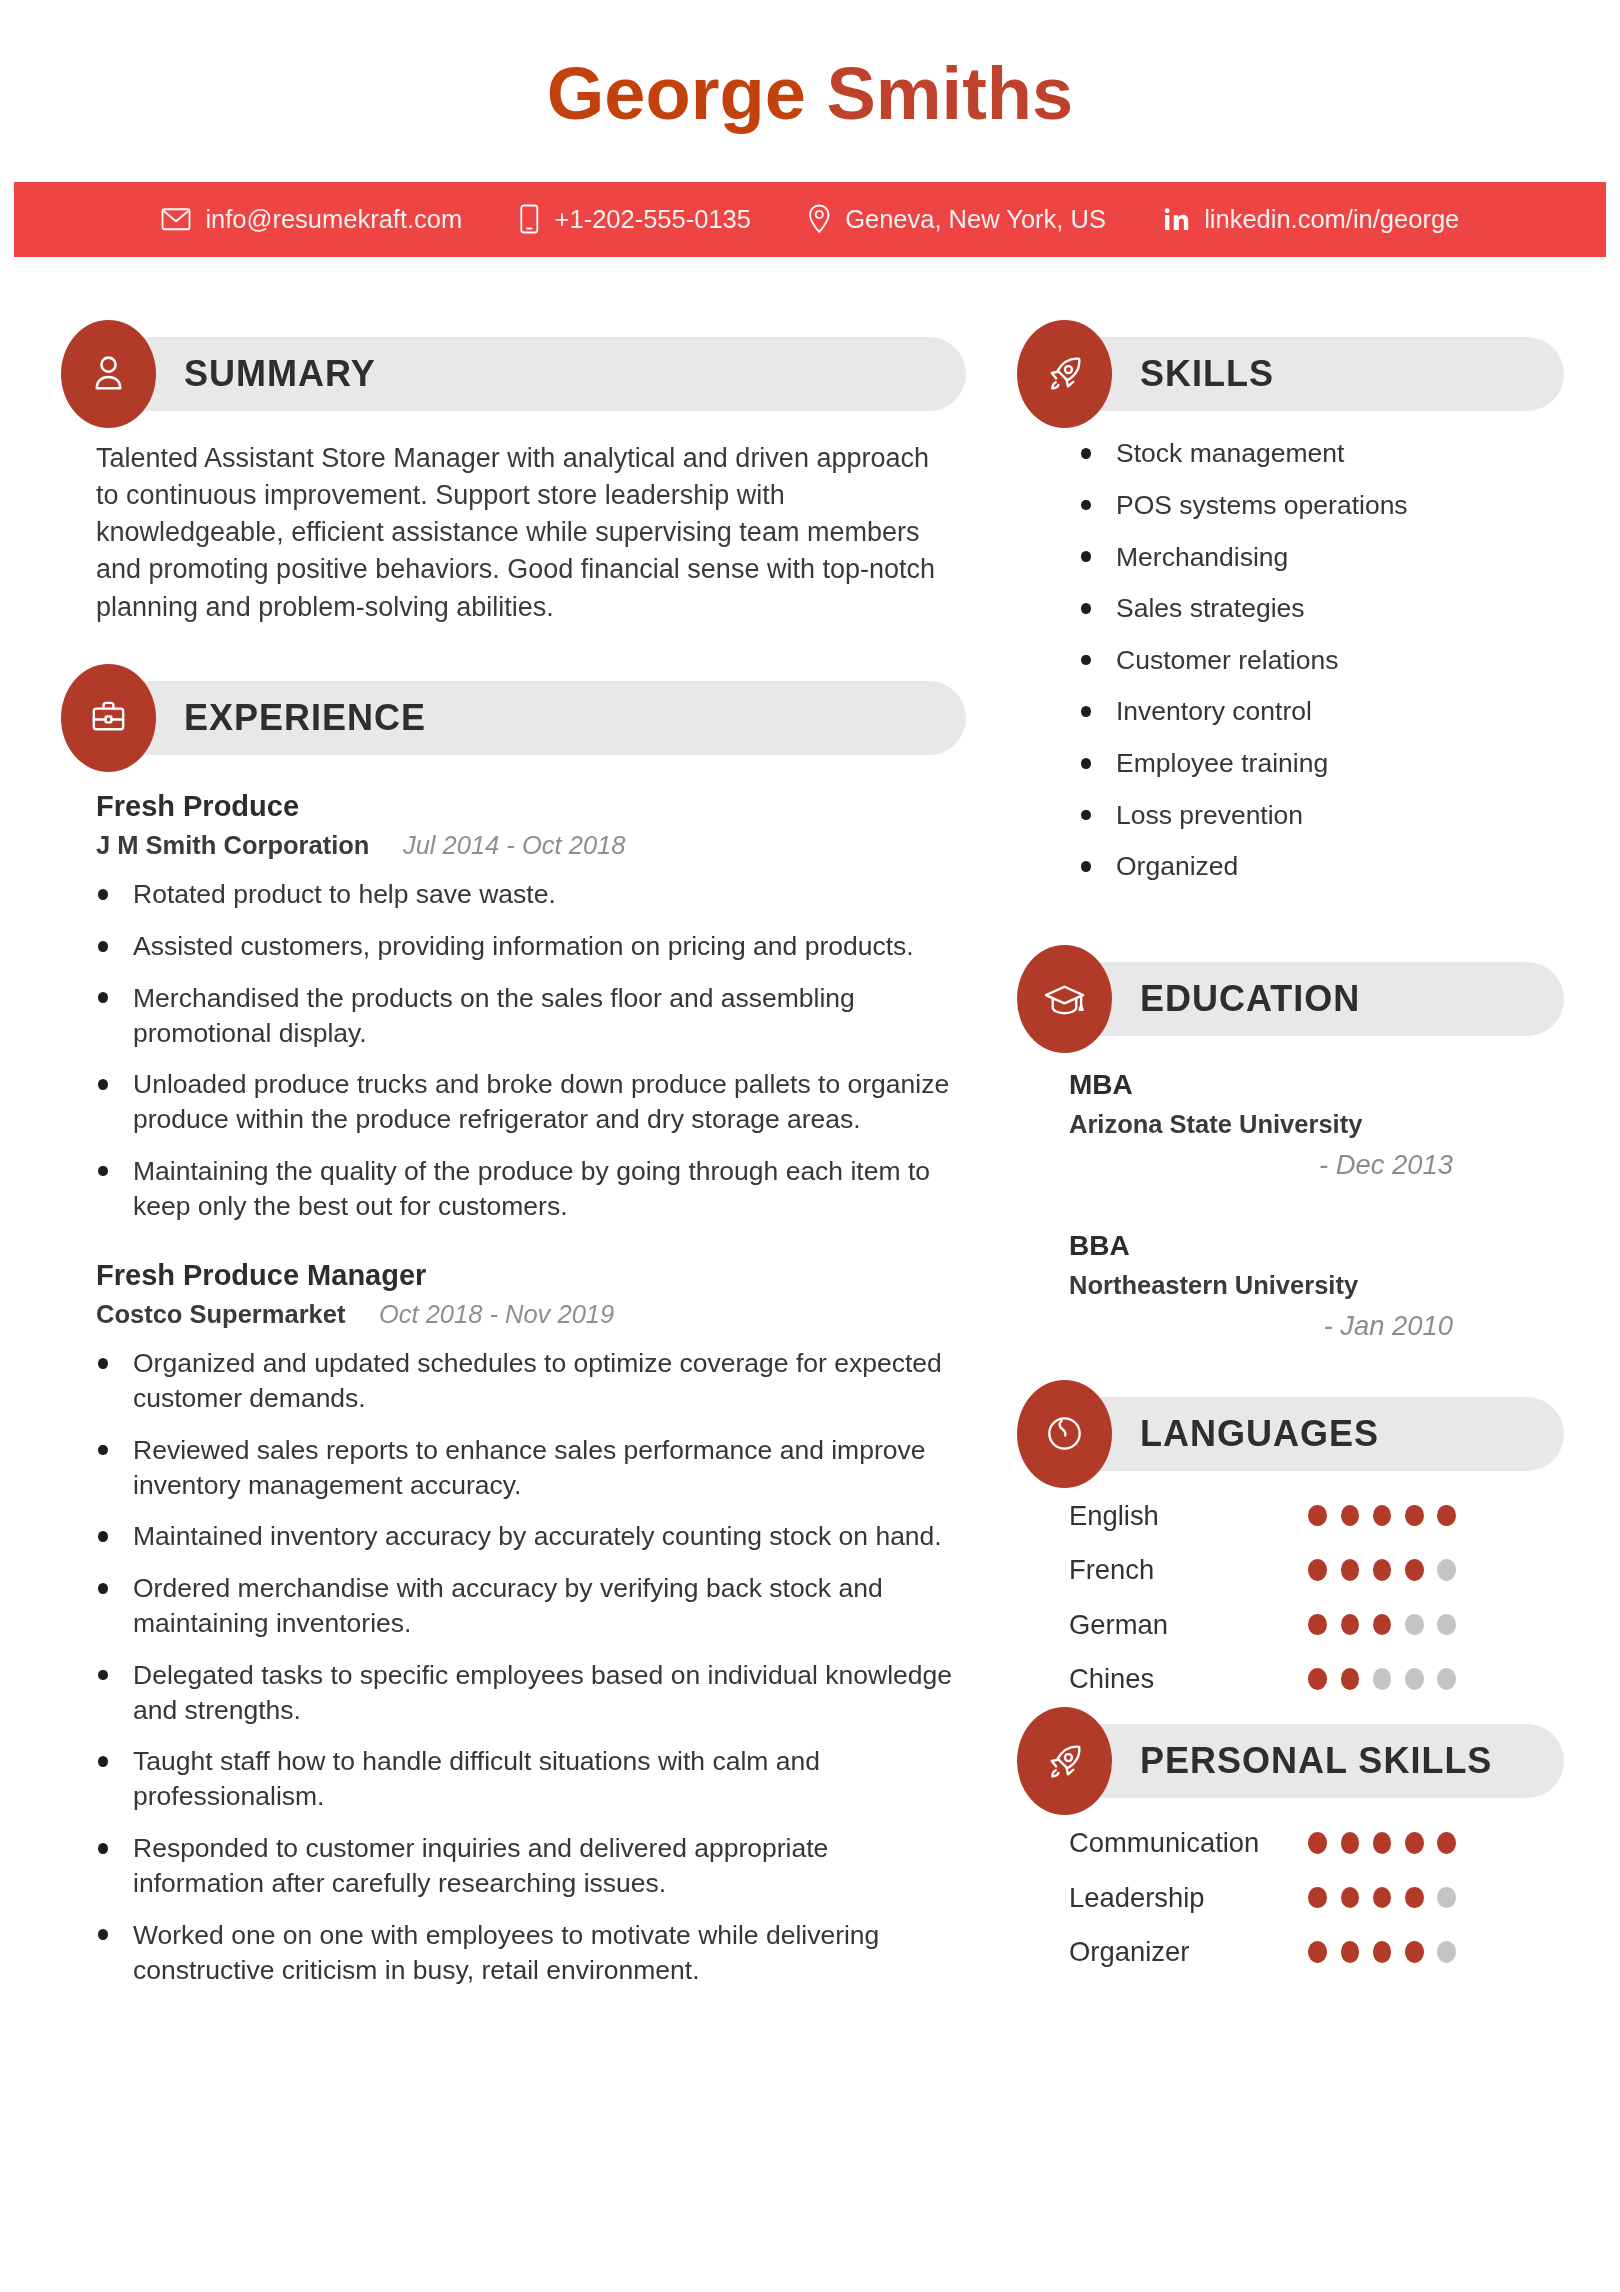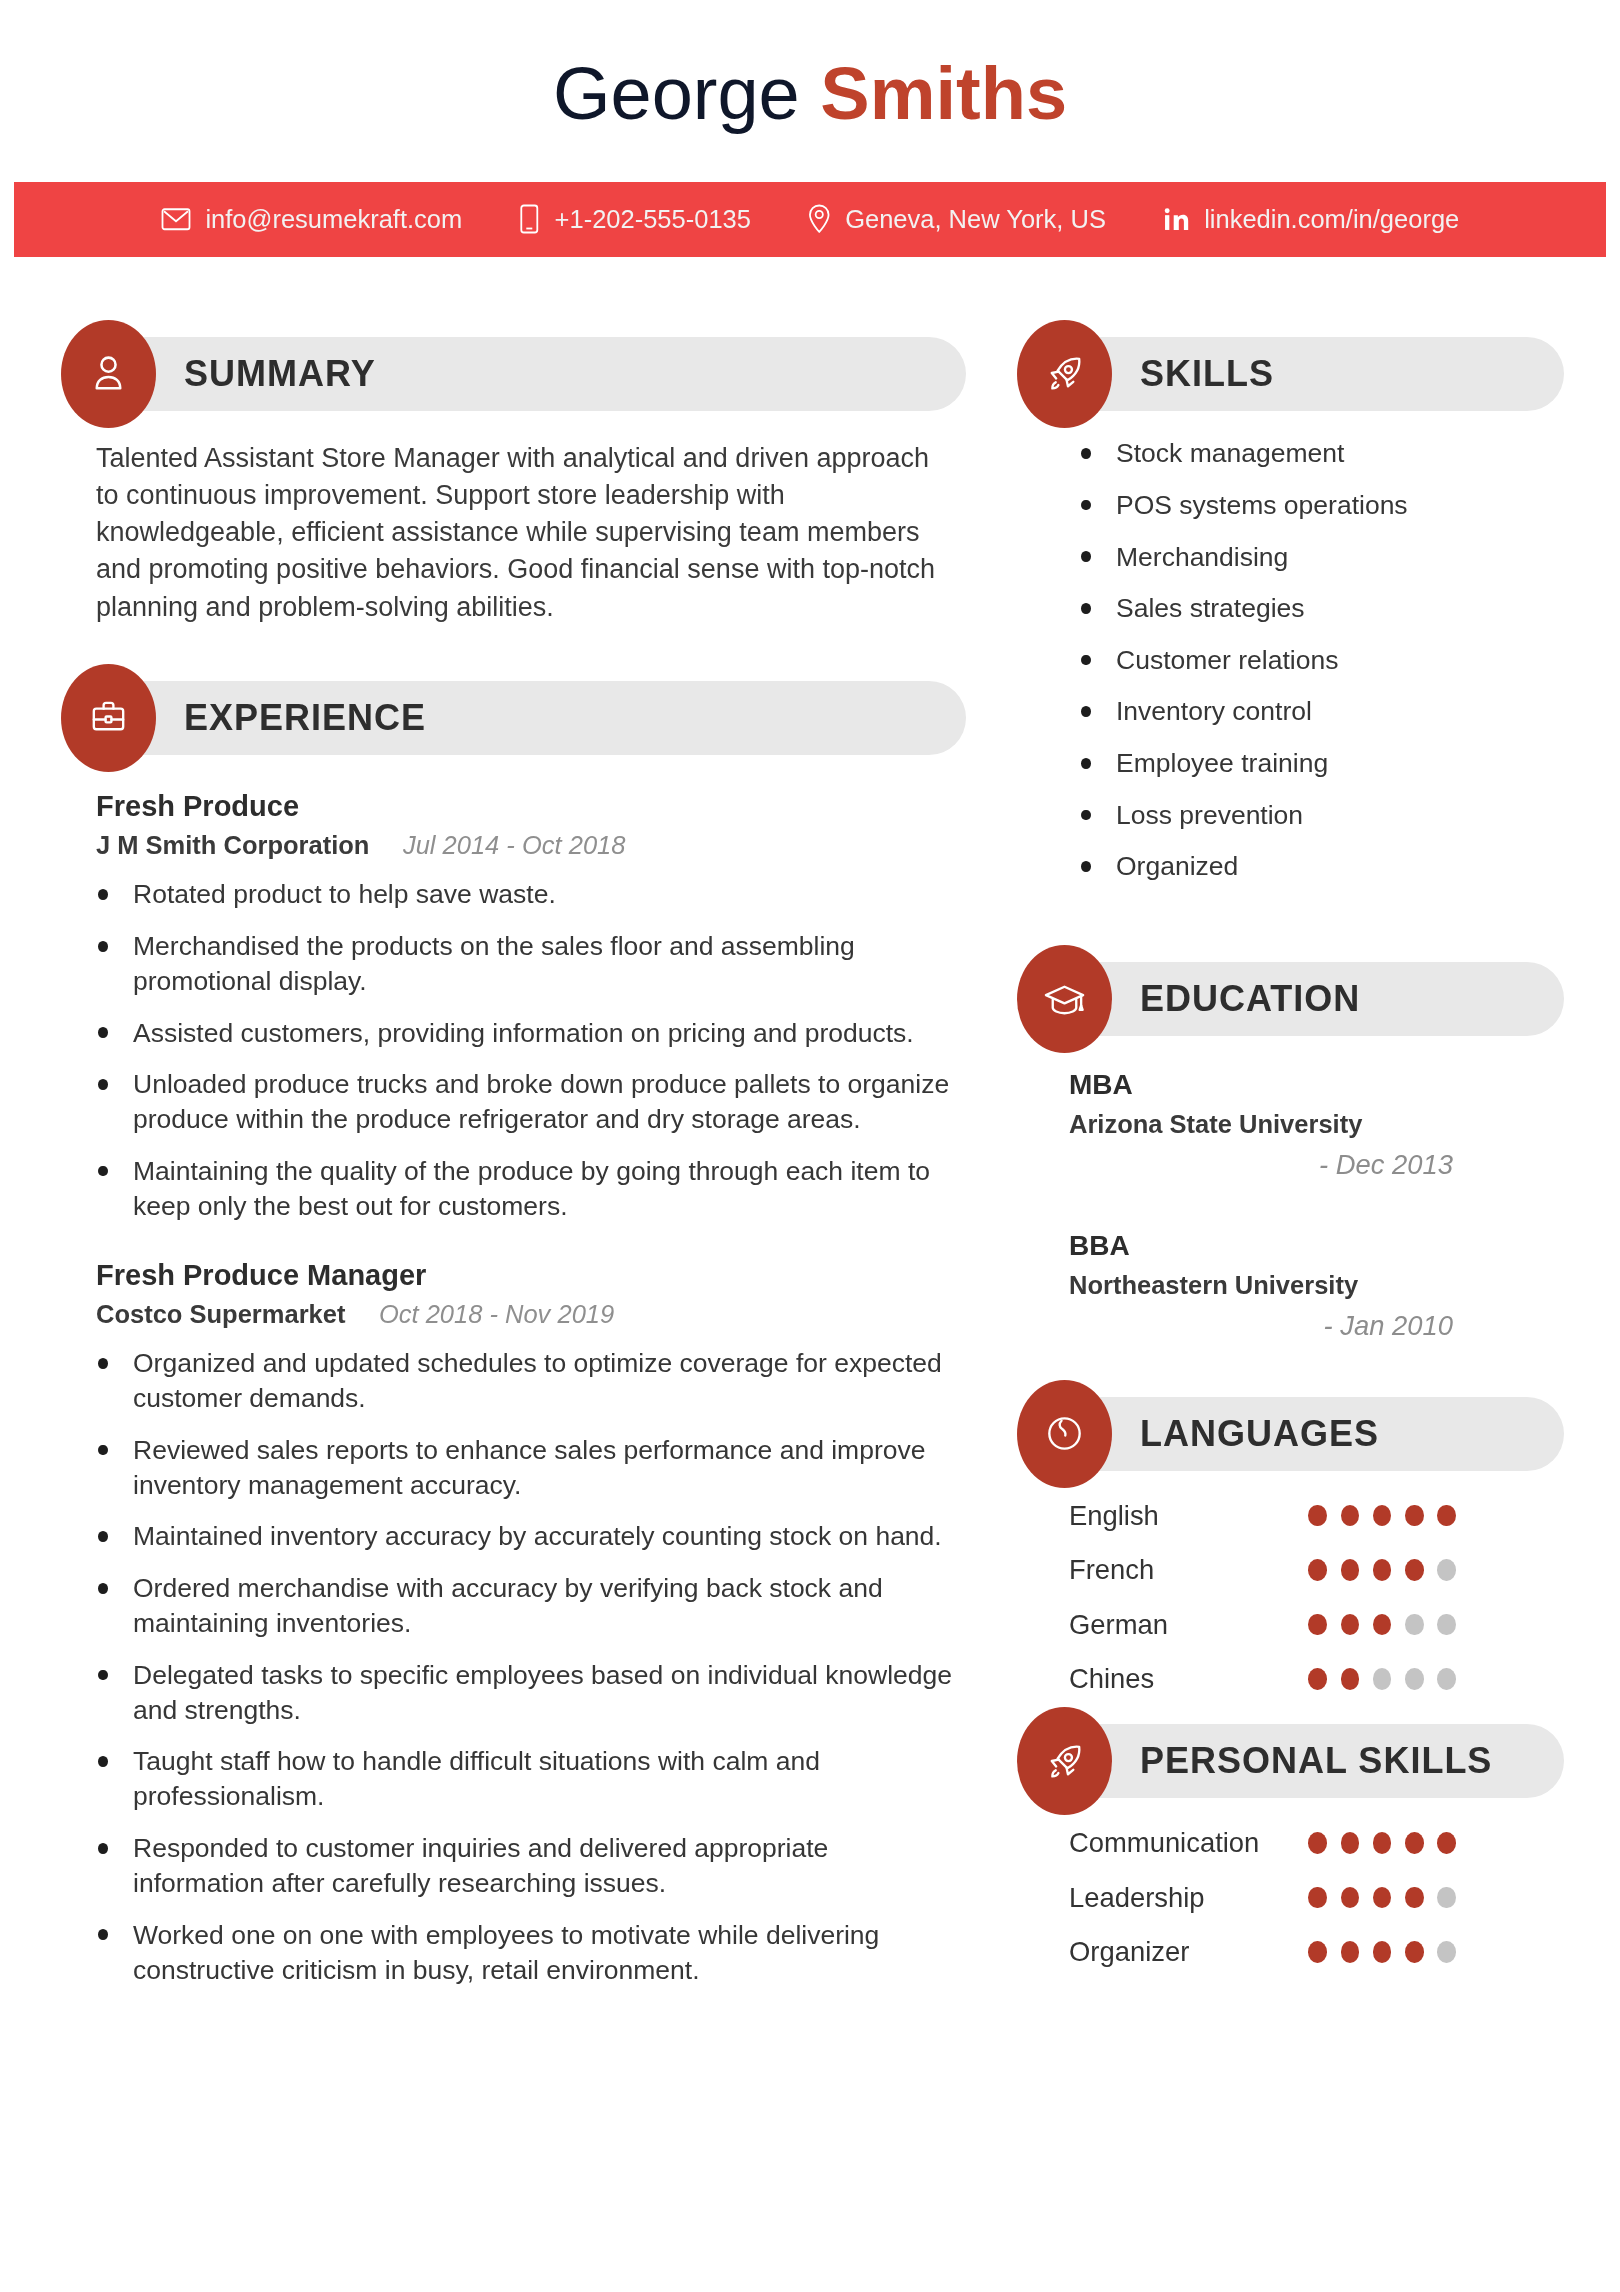--- a/index.html
+++ b/index.html
@@ -3,21 +3,21 @@
 <meta charset="utf-8">
 <style>
   * { margin:0; padding:0; box-sizing:border-box; }
   html,body { background:#ffffff; }
   body {
     width:1620px; height:2293px; position:relative; overflow:hidden;
     font-family:"Liberation Sans", sans-serif; color:#383838;
   }
   
   .name-line { text-align:center; padding-top:55px; font-size:74px; line-height:1.05; }
-  .name-first { color:#0f172a; font-weight:400; }
+  .name-first { color:#c2410c; font-weight:700; }
   .name-last  { color:#bf432c; font-weight:700; }
   .head-title { text-align:center; font-size:30px; color:#4d4d4d; font-weight:600;
                 letter-spacing:5.9px; margin-top:15.7px; }
   
   .contact-bar {
     margin:49px 13.7px 0 13.7px; height:75px; background:#ef4444;
     display:flex; align-items:center; justify-content:center; gap:57px;
     color:#f2f2f2; font-size:25.5px;
   }
   .contact-item { display:flex; align-items:center; gap:14.7px; }
@@ -170,23 +170,23 @@
             <div class="job">
               <div class="job-title-text">Fresh Produce</div>
               <div class="job-meta">
                 <span class="job-company">J M Smith Corporation</span>
                 <span class="job-dates">Jul 2014 - Oct 2018</span>
               </div>
               <ul class="bullet-list">
 
                   <li>Rotated product to help save waste.</li>
 
+                  <li>Assisted customers, providing information on pricing and products.</li>
+
                   <li>Merchandised the products on the sales floor and assembling promotional display.</li>
-
-                  <li>Assisted customers, providing information on pricing and products.</li>
 
                   <li>Unloaded produce trucks and broke down produce pallets to organize produce within the produce refrigerator and dry storage areas.</li>
 
                   <li>Maintaining the quality of the produce by going through each item to keep only the best out for customers.</li>
                 </ul>
             </div>
 
             <div class="job">
               <div class="job-title-text">Fresh Produce Manager</div>
               <div class="job-meta">

